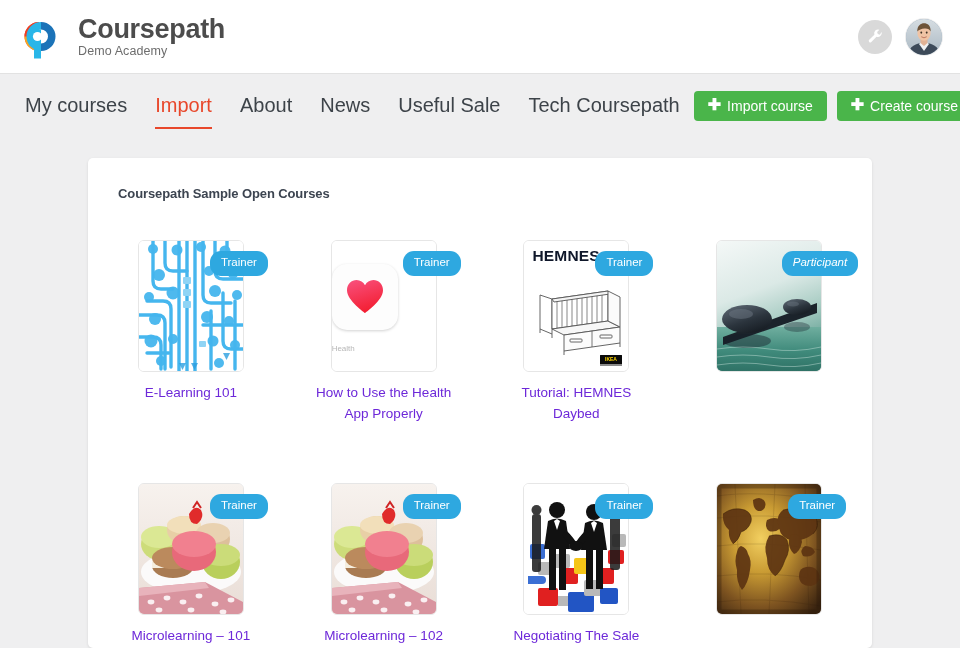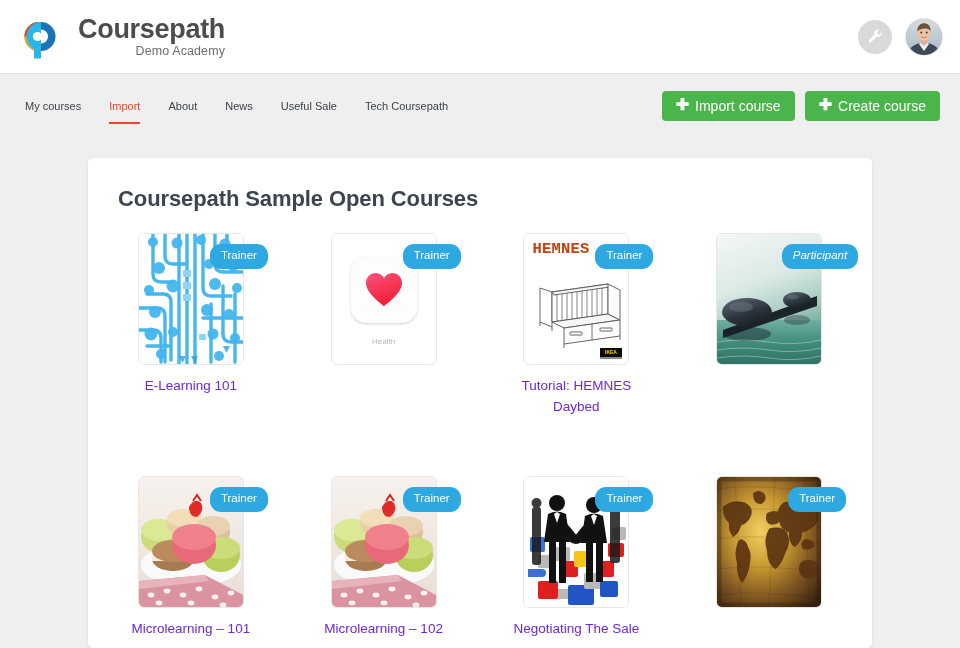--- a/index.html
+++ b/index.html
@@ -39,21 +39,20 @@
     font-weight: bold;
     color: #4c4c4c;
     letter-spacing: -0.3px;
     line-height: 1.05;
   }
   .brand-sub {
     font-size: 12.5px;
     color: #6d6d6d;
     margin-top: 1px;
     letter-spacing: 0.1px;
-    text-align: right;
   }
 
   .header-right { display: flex; align-items: center; gap: 14px; }
 
   .tool-btn {
     width: 34px; height: 34px;
     border-radius: 50%;
     background: #d9d9d9;
     display: flex; align-items: center; justify-content: center;
     cursor: pointer;
@@ -76,21 +75,21 @@
     background: #efeff0;
     display: flex;
     align-items: center;
     justify-content: space-between;
     padding: 0 20px 0 11px;
   }
 
   .nav-items { display: flex; align-items: center; gap: 0; }
 
   .nav-item {
-    font-size: 11px;
+    font-size: 20px;
     color: #3d4349;
     padding: 6px 14px 7px 14px;
     cursor: pointer;
     position: relative;
     text-decoration: none;
     white-space: nowrap;
   }
   .nav-item.active { color: #e8472b; }
   .nav-item.active::after {
     content: "";
@@ -135,24 +134,24 @@
   .panel {
     background: #ffffff;
     border-radius: 5px;
     box-shadow: 0 1px 3px rgba(0,0,0,0.10);
     padding: 28px 30px 10px 30px;
     height: 100%;
     overflow: hidden;
   }
 
   .panel-title {
-    font-size: 22px;
+    font-size: 13px;
     font-weight: bold;
     color: #3c4450;
-    margin-bottom: 21px;
+    margin-bottom: 39px;
     letter-spacing: -0.1px;
   }
 
   .grid {
     display: grid;
     grid-template-columns: repeat(4, 1fr);
     column-gap: 0px;
     row-gap: 0px;
     gap: 47px;
   }
@@ -208,21 +207,21 @@
 
   
   
   .art-circuit { width:100%; height:100%; background:#ffffff; }
 
   
   .art-health {
     width:100%; height:100%;
     background:#ffffff;
     display:flex; flex-direction:column;
-    align-items:center; justify-content:center;
+    justify-content:center;
     padding-top:4px;
   }
   .health-tile {
     width:66px; height:66px;
     background:#fdfdfd;
     border-radius:15px;
     box-shadow: 0 1px 3px rgba(0,0,0,0.18);
     display:flex; align-items:center; justify-content:center;
     margin-bottom:14px;
   }
@@ -231,23 +230,23 @@
   
   .art-hemnes {
     width:100%; height:100%;
     background:#ffffff;
     position:relative;
     padding:6px 6px 0 8px;
   }
   .hemnes-word {
     font-size:15.5px;
     font-weight:bold;
-    color:#c2410c;
+    color:#0f172a;
     letter-spacing:0.2px;
-    font-family:Liberation Mono, monospace;
+    font-family:Liberation Sans, sans-serif;
   }
   .ikea-logo {
     position:absolute;
     right:6px; bottom:5px;
     width:22px; height:11px;
     background:#0a0a0a;
     border-radius:1px;
   }
 
   
@@ -436,20 +435,21 @@
                     </linearGradient>
                   </defs>
                   <path d="M19 34 C19 34 1 21.5 1 11.2 C1 5 5.6 1 10.6 1 C14.3 1 17.3 3.1 19 6.2 C20.7 3.1 23.7 1 27.4 1 C32.4 1 37 5 37 11.2 C37 21.5 19 34 19 34 Z" fill="url(#hgrad)"></path>
                 </svg>
               </div>
               <div class="health-label">Health</div>
             </div>
           </div>
           <div class="badge">Trainer</div>
         </div>
+        <div class="course-title">How to Use the Health App Properly</div>
       </div>
 
       <div class="course-card">
         <div class="thumb-wrap">
           <div class="thumb">
             <div class="art-hemnes">
               <div class="hemnes-word">HEMNES</div>
               <svg width="92" height="78" viewBox="0 0 92 78" style="margin-top:12px;">
                 <g stroke="#555" stroke-width="0.9" fill="#fff">
 

